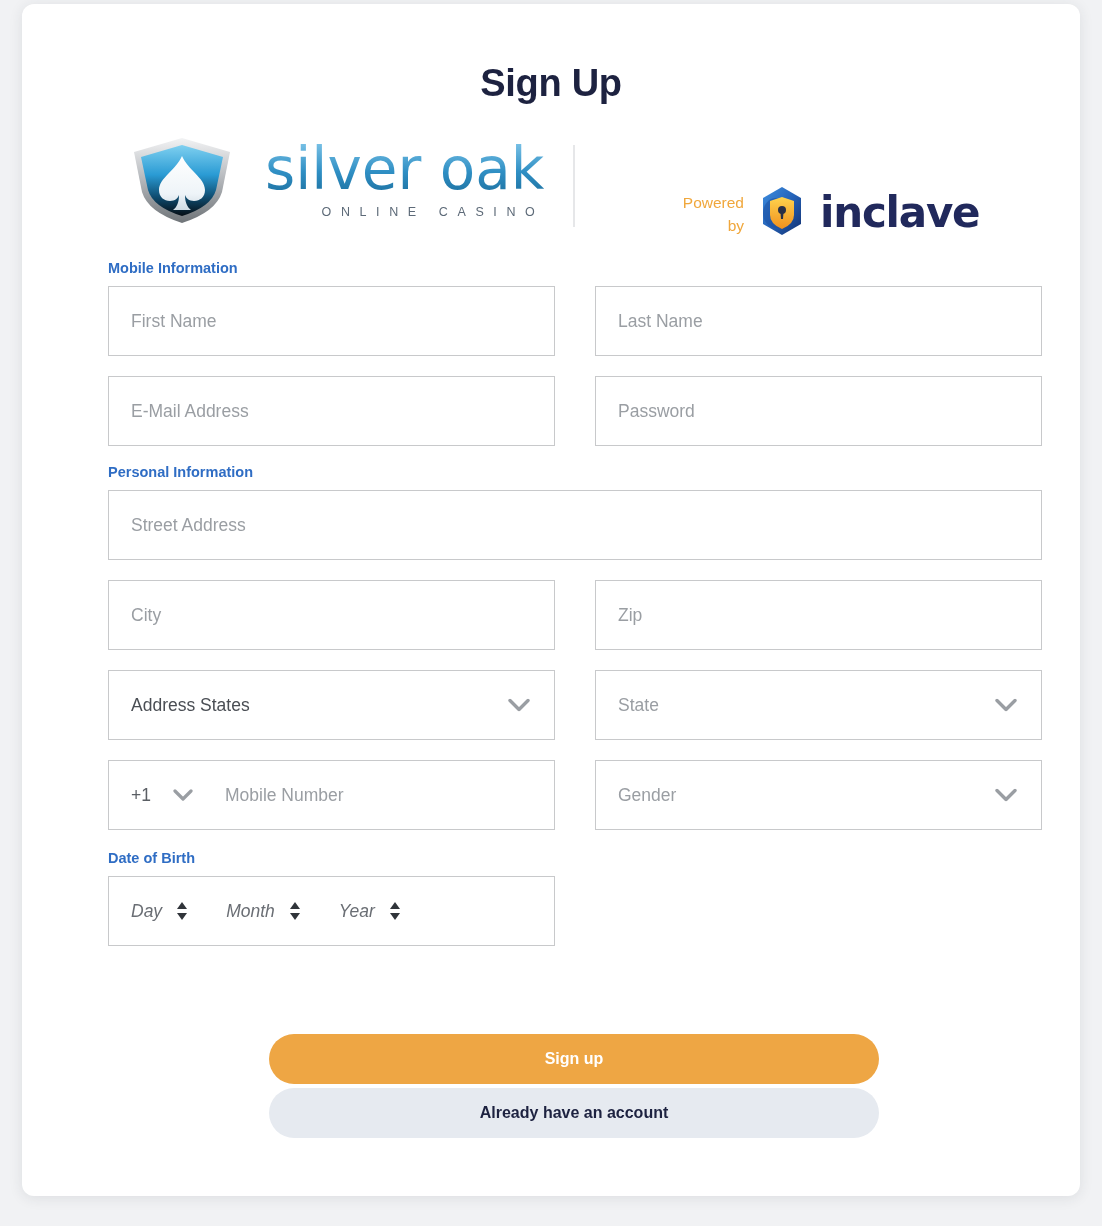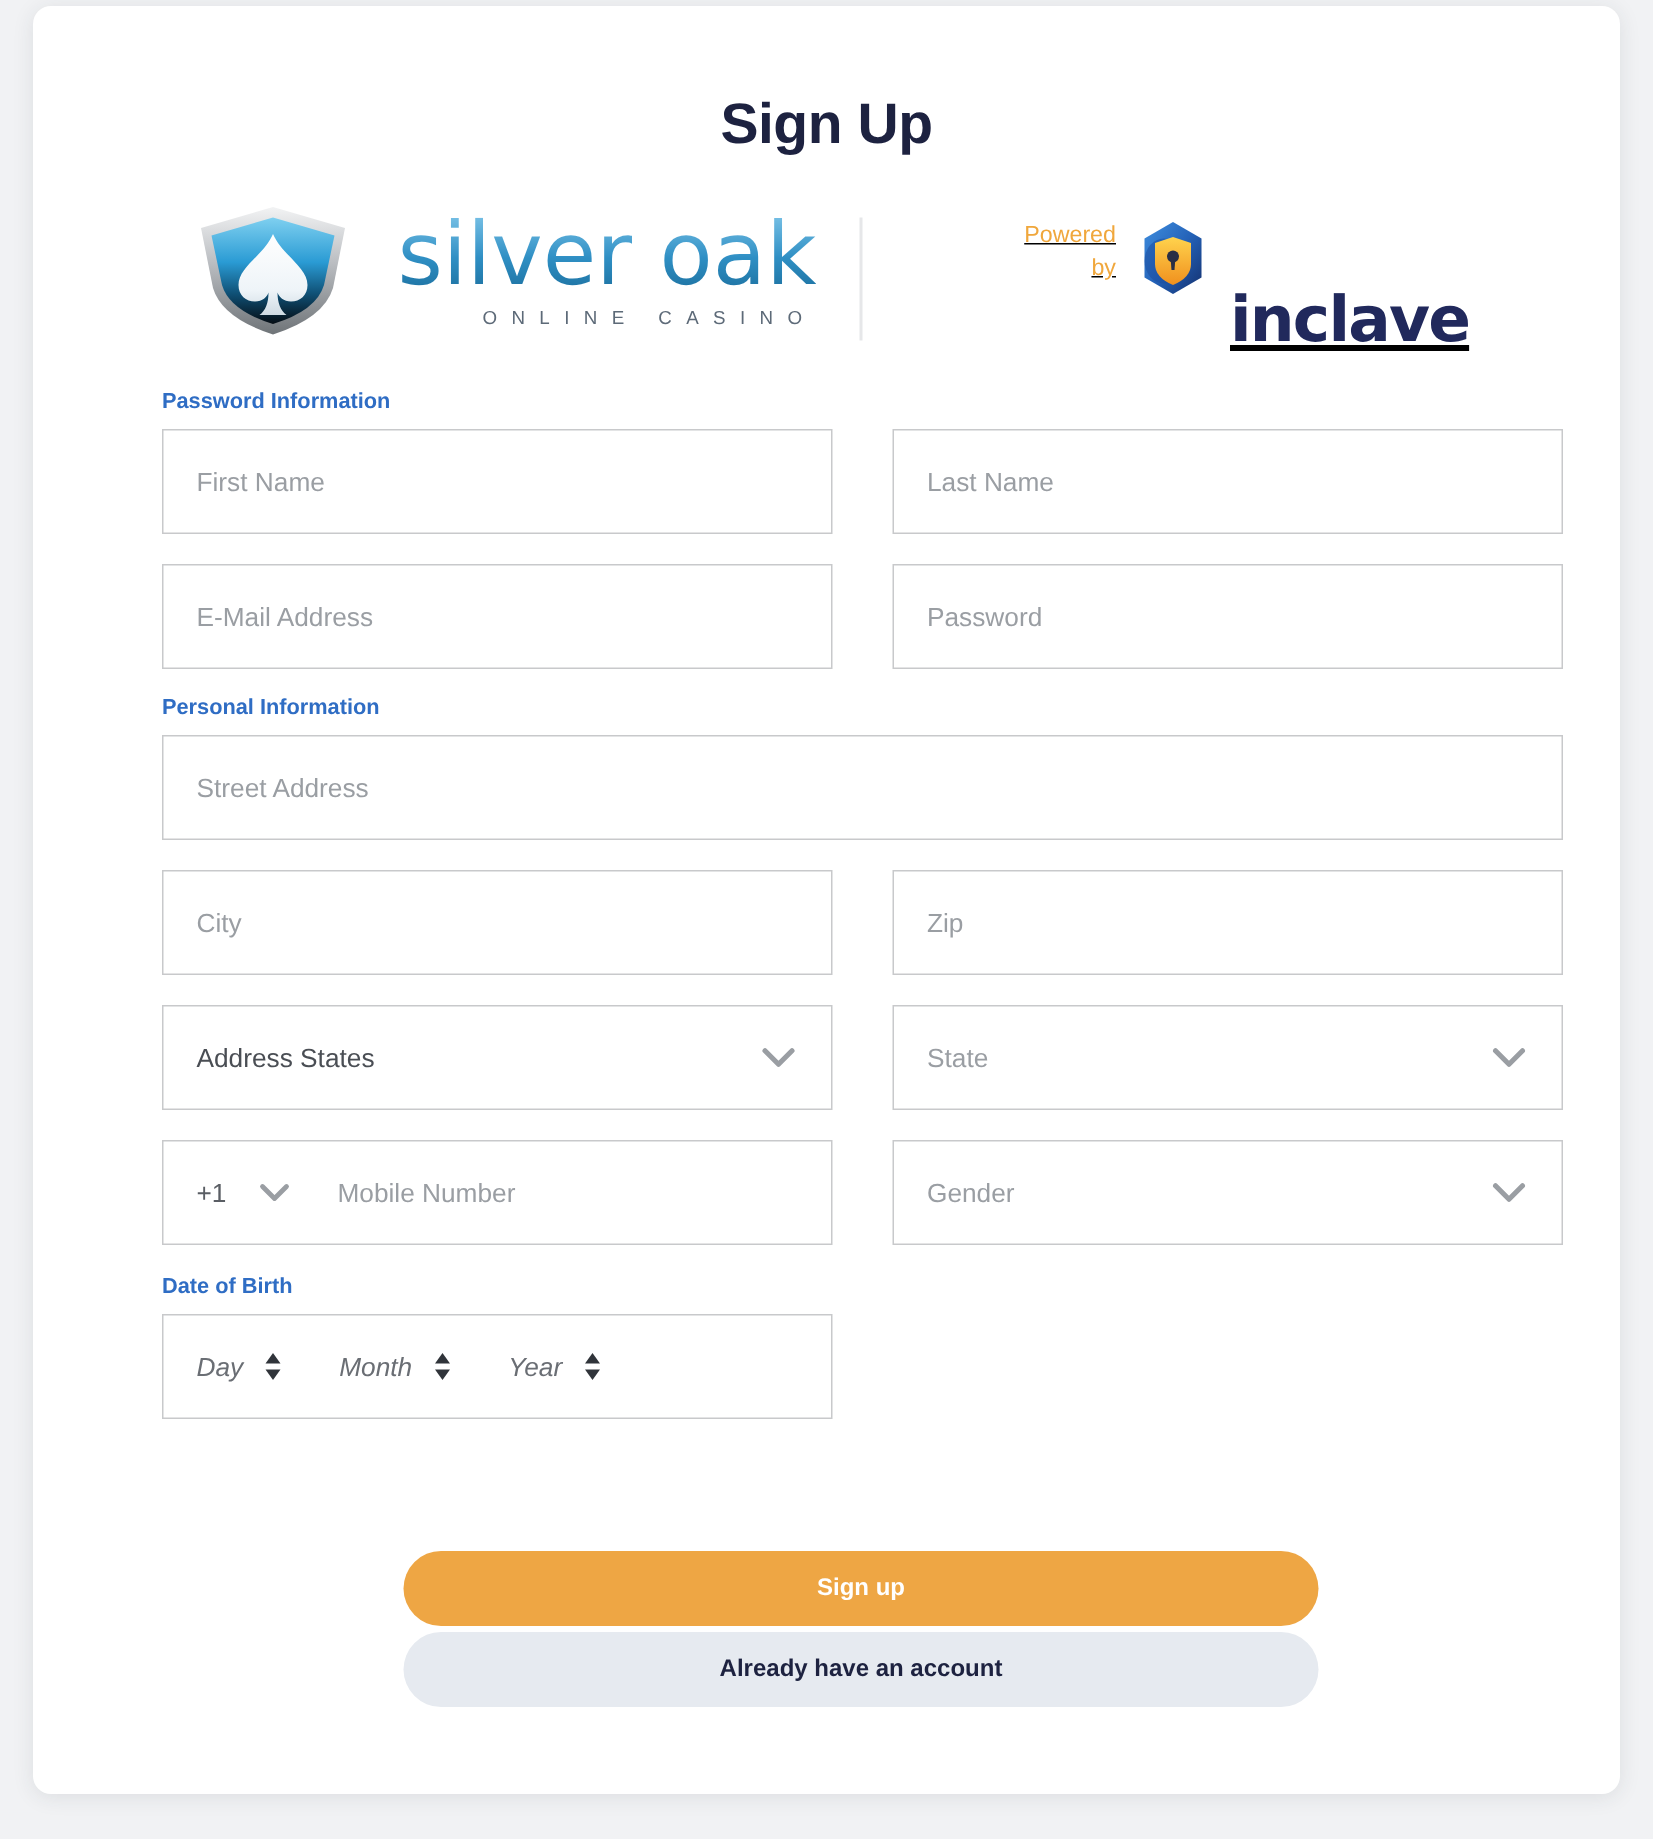--- a/index.html
+++ b/index.html
@@ -52,21 +52,21 @@
     font-family: "Liberation Sans", sans-serif;
   }
 
   .brand-divider {
     position: absolute; left: 551px; top: 13px;
     width: 2px; height: 82px; background: #e6e7e9;
   }
 
   .brand-right {
     position: absolute; left: 650px; top: 14px;
-    display: flex; align-items: flex-start; gap: 12px; text-decoration: underline;
+    display: flex; align-items: flex-end; gap: 12px;
   }
   .powered {
     text-align: right; color: #f0a73c; font-size: 15.5px; line-height: 1.45;
     width: 72px;
   }
   .hex-logo { width: 52px; height: 52px; flex: 0 0 auto; }
   .inclave-text {
     font-size: 42px; font-weight: bold; color: #21295c; letter-spacing: -1.2px;
     font-family: "DejaVu Sans", sans-serif;
     margin-top: 42px;
@@ -195,21 +195,21 @@
           <path d="M26 12 L38 16 L38 30 Q38 39 26 44 Q14 39 14 30 L14 16 Z" fill="url(#shg)"></path>
           <circle cx="26" cy="25" r="4" fill="#2a2f45"></circle>
           <path d="M24.4 26 H27.6 L27 34 H25 Z" fill="#2a2f45"></path>
         </svg>
         <div class="inclave-text">inclave</div>
       </div>
     </div>
 
     <div class="form">
 
-      <div class="section-head">Password Information</div>
+      <div class="section-head">Mobile Information</div>
 
       <div class="row">
         <div class="col">
           <div class="field">
             <span class="ph">First Name</span>
           </div>
         </div>
         <div class="col">
           <div class="field">
             <span class="ph">Last Name</span>

